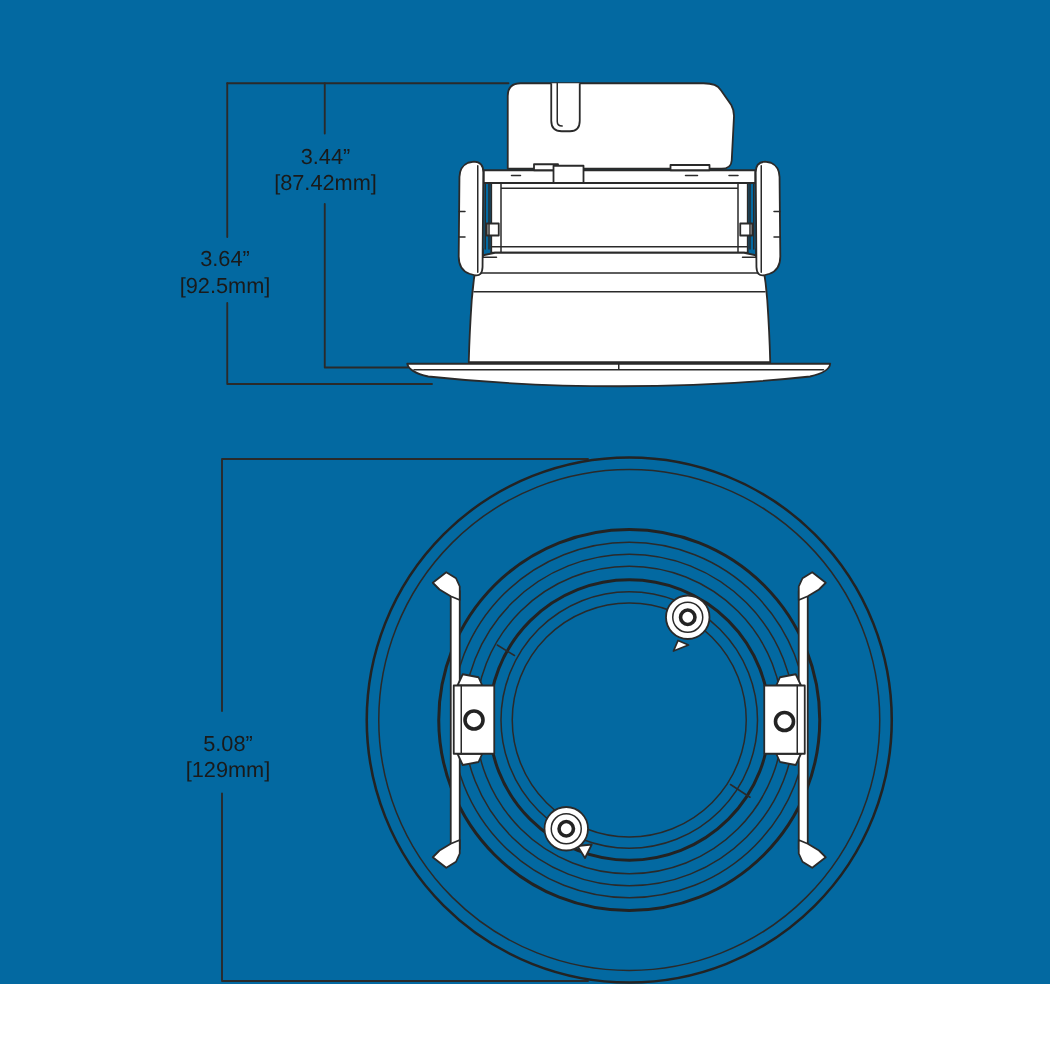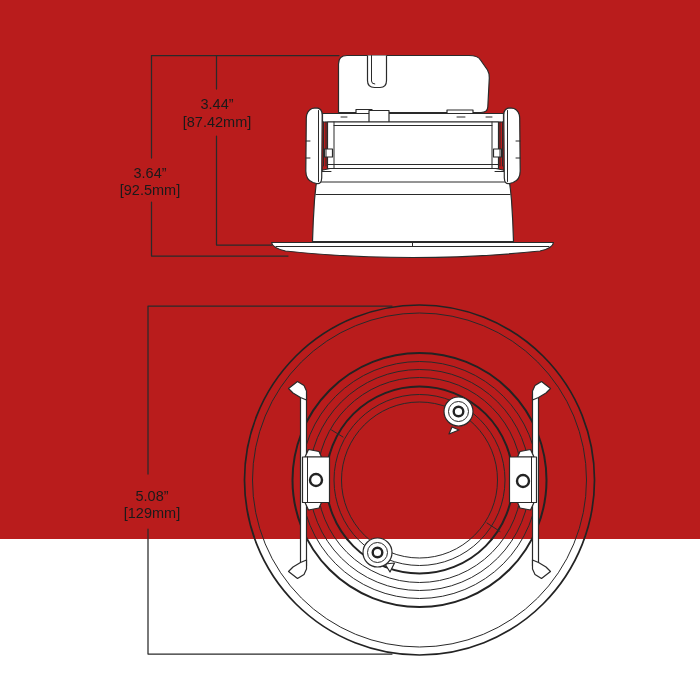--- a/index.html
+++ b/index.html
@@ -1,16 +1,16 @@
 <!DOCTYPE html>
 <html><head>
 <meta charset="utf-8">
 <style>
   html,body{margin:0;padding:0;background:#ffffff;width:700px;height:700px;overflow:hidden;}
-  .canvas{position:relative;width:700px;height:539px;background:#b91c1c;}
+  .canvas{position:relative;width:700px;height:656px;background:#0369a1;}
   svg{display:block;}
   .dim-text{
     font-family:"Liberation Sans","DejaVu Sans",sans-serif;
     font-size:14.5px;
     fill:#1a1a1a;
     text-anchor:middle;
   }
   .ln{stroke:#2a2a2a;fill:none;stroke-width:1.25;stroke-linecap:round;stroke-linejoin:round;}
   .part{stroke:#2a2a2a;fill:#ffffff;stroke-width:1.2;stroke-linejoin:round;}
   .detail{stroke:#2a2a2a;fill:none;stroke-width:1;stroke-linecap:round;}

